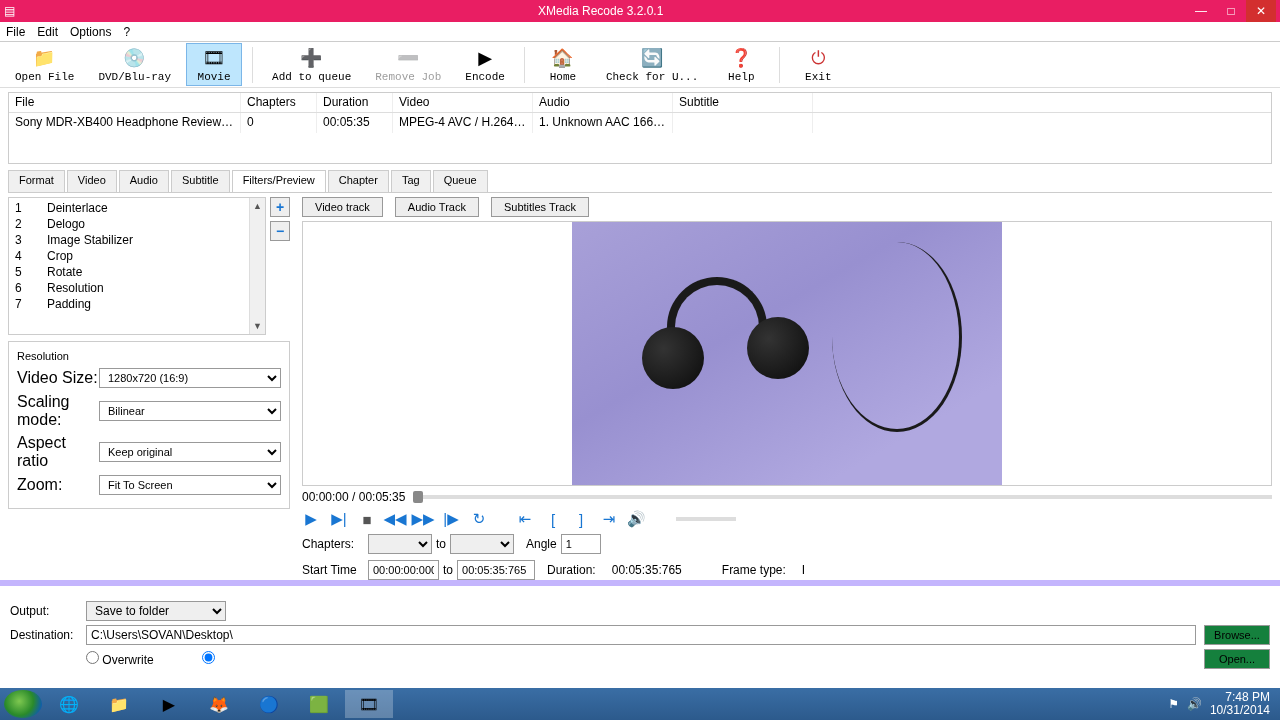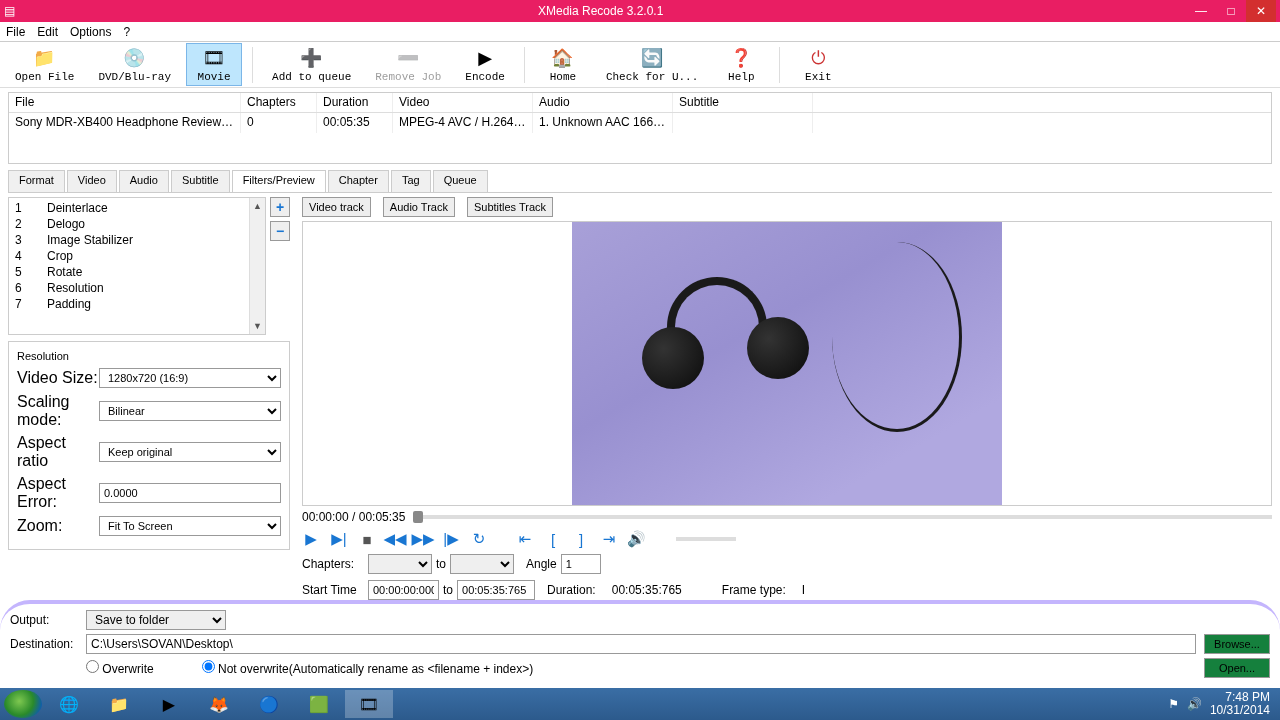--- a/index.html
+++ b/index.html
@@ -37,36 +37,36 @@
 .scrollbar .arr { height:16px; display:flex; align-items:center; justify-content:center; font-size:9px; color:#555; }
 .pmbtns { display:flex; flex-direction:column; gap:4px; }
 .pmbtns button { width:20px; height:20px; border:1px solid #999; background:#eee; font-size:14px; font-weight:bold; line-height:16px; }
 .resbox { border:1px solid #ccc; padding:8px; }
 .resbox .sect { font-size:11px; margin-bottom:6px; }
 .formrow { display:flex; align-items:center; margin-bottom:5px; }
 .formrow label { width:82px; font-size:16px; }
 .formrow select, .formrow input { flex:1; height:20px; border:1px solid #999; font-size:11px; padding:0 4px; background:#fff; }
 .rightpanel { flex:1; padding-left:12px; display:flex; flex-direction:column; min-width:0; }
 .trackbtns { display:flex; gap:12px; margin-bottom:4px; }
-.trackbtns button { padding:2px 6px; border:1px solid #999; background:#eee; font-size:11px; height:20px; }
+.trackbtns button { padding:2px 12px; border:1px solid #999; background:#eee; font-size:11px; height:20px; }
 .preview { flex:1; border:1px solid #ccc; background:#fff; display:flex; align-items:stretch; justify-content:center; min-height:0; }
 .previmg { width:430px; background:linear-gradient(150deg,#a8a0d8 0%,#9890d0 40%,#b0a8e0 80%); position:relative; }
 .headphone { position:absolute; width:100px; height:60px; border:8px solid #1a1a1a; border-bottom:none; border-radius:60px 60px 0 0; top:55px; left:95px; }
 .earcup { position:absolute; width:62px; height:62px; border-radius:50%; background:radial-gradient(circle at 35% 35%,#333,#0a0a0a); }
 .ec1 { top:105px; left:70px; } .ec2 { top:95px; left:175px; }
 .cable { position:absolute; top:20px; left:260px; width:130px; height:190px; border:3px solid #1a1a1a; border-radius:0 50% 50% 50%; border-left:none; border-top:none; }
 .timebar { display:flex; align-items:center; gap:8px; margin-top:4px; font-size:11px; }
 .slider { flex:1; height:4px; background:#ddd; position:relative; }
 .slider::after{content:"";position:absolute;left:0;top:-4px;width:10px;height:12px;background:#888;border-radius:2px;}
 .controls { display:flex; gap:10px; margin-top:6px; align-items:center; }
 .controls .cbtn { width:18px; height:18px; color:#1976d2; font-size:15px; cursor:pointer; display:flex; align-items:center; justify-content:center; }
 .vol { width:60px; height:4px; background:#ddd; margin-left:20px; }
 .paramrow { display:flex; align-items:center; gap:4px; margin-top:6px; font-size:11px; }
 .paramrow select, .paramrow input { height:20px; border:1px solid #999; font-size:11px; padding:0 4px; }
-.bottom { border-top:4px solid #c4b5fd; padding:6px 10px;border-radius:30px; }
+.bottom { border-top:6px solid #c4b5fd; padding:15px 10px; }
 .brow { display:flex; align-items:center; gap:8px; margin-bottom:4px; font-size:11px; }
 .brow label.head { width:68px; }
 .brow select { height:20px; border:1px solid #999; padding:0 4px; }
 .brow input[type=text] { height:20px; border:1px solid #999; padding:0 4px; }
 .brow button { width:66px; height:20px; border:1px solid #999; background:#15803d; font-size:11px; }
 .taskbar { height:32px; background:linear-gradient(#3a6ea5,#2c5a8c); display:flex; align-items:center; padding:0 4px; }
 .start { width:38px; height:28px; border-radius:50%; background:radial-gradient(circle at 40% 40%,#7ec850,#2a8a2a 50%,#0f5fa8 80%); margin-right:2px; }
 .tkicon { width:48px; height:28px; display:flex; align-items:center; justify-content:center; margin:0 1px; font-size:16px; }
 .tkicon.active { background:rgba(255,255,255,0.25); }
 .tray { margin-left:auto; display:flex; align-items:center; color:#fff; font-size:11px; gap:8px; padding-right:6px; }
@@ -217,24 +217,20 @@
           <label>Video Size:</label>
           <select><option>1280x720 (16:9)</option></select>
         </div>
       <div class="formrow">
           <label>Scaling mode:</label>
           <select><option>Bilinear</option></select>
         </div>
       <div class="formrow">
           <label>Aspect ratio</label>
           <select><option>Keep original</option></select>
-        </div>
-      <div class="formrow">
-          <label>Aspect Error:</label>
-          <input value="0.0000" style="">
         </div>
       <div class="formrow">
           <label>Zoom:</label>
           <select><option>Fit To Screen</option></select>
         </div>
     </div>
   </div>
 
   <div class="rightpanel">
     <div class="trackbtns">
@@ -297,21 +293,21 @@
     <select style="width:140px"><option>Save to folder</option></select>
   </div>
   <div class="brow">
     <label class="head">Destination:</label>
     <input type="text" style="flex: 1 1 0%;" value="C:\Users\SOVAN\Desktop\">
     <button>Browse...</button>
   </div>
   <div class="brow">
     <label class="head"></label>
     <label><input type="radio" name="ow" style=""> <span>Overwrite</span></label>
-    <label style="margin-left:40px"><input type="radio" name="ow" checked="" style=""> <span>Not overwrite(Automatically rename as &lt;filename + index&gt;)</span></label>
+    <label style="margin-left:40px"><input type="radio" name="ow" checked="" style=""> </label>
     <div style="flex:1"></div>
     <button>Open...</button>
   </div>
 </div>
 
 <div class="taskbar">
   <div class="start"></div>
   <div class="tkicon">🌐</div>
   <div class="tkicon">📁</div>
   <div class="tkicon">▶</div>

